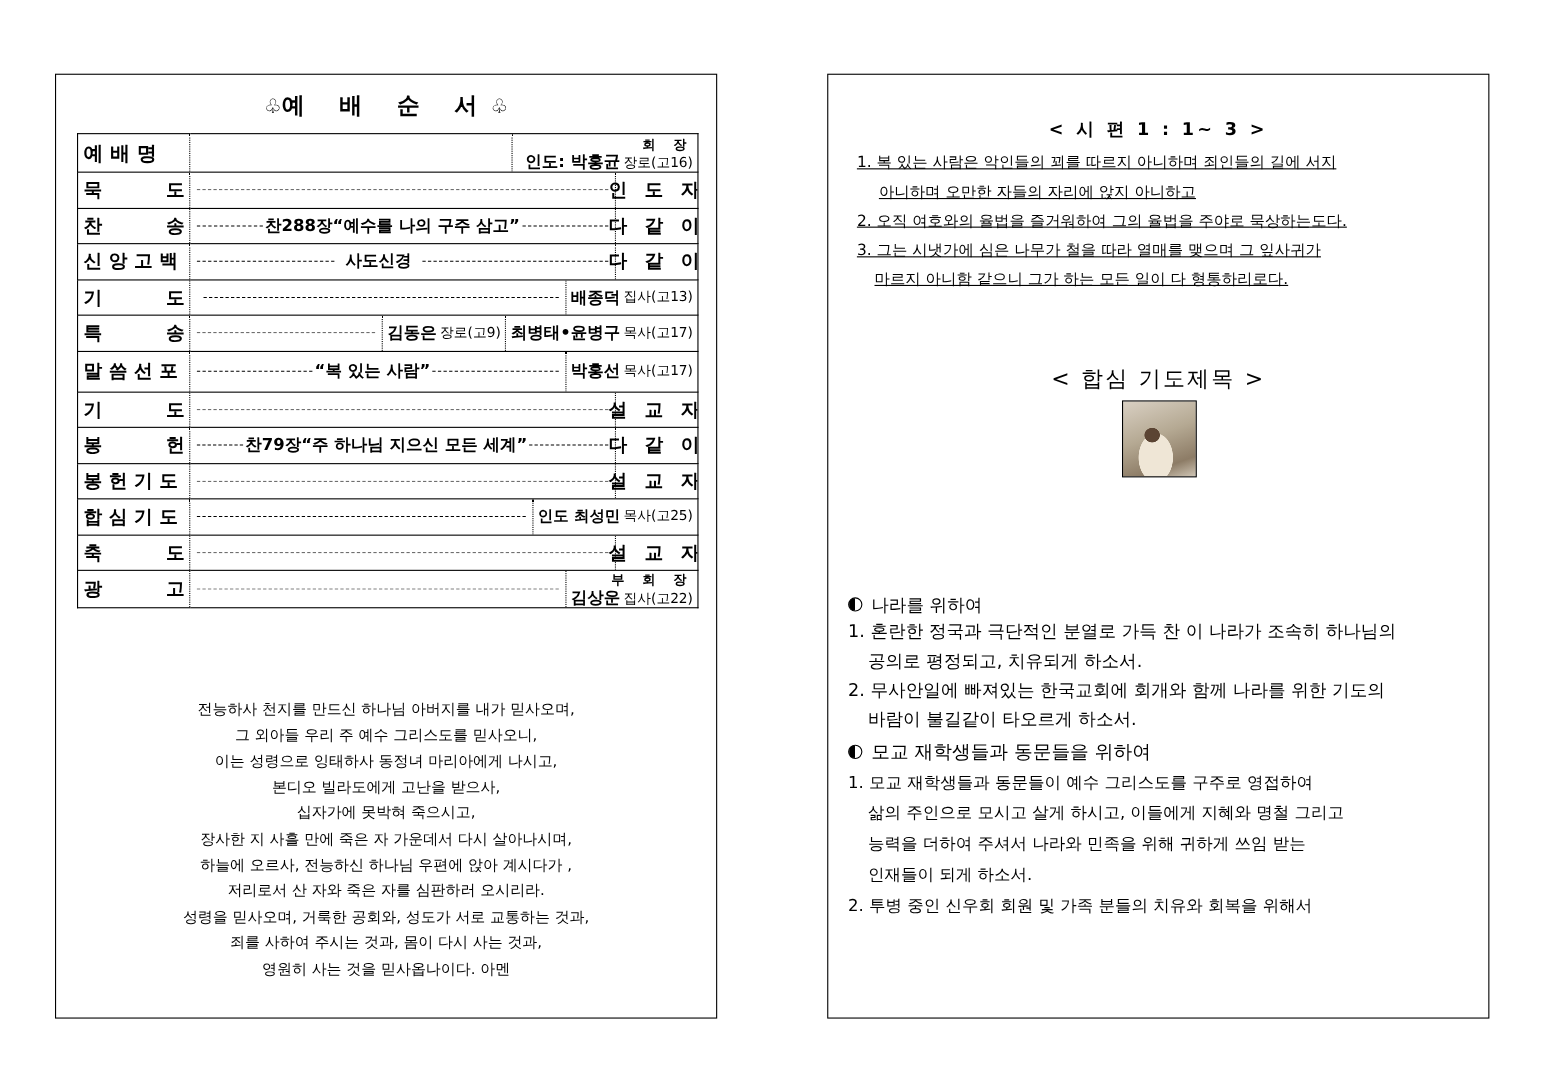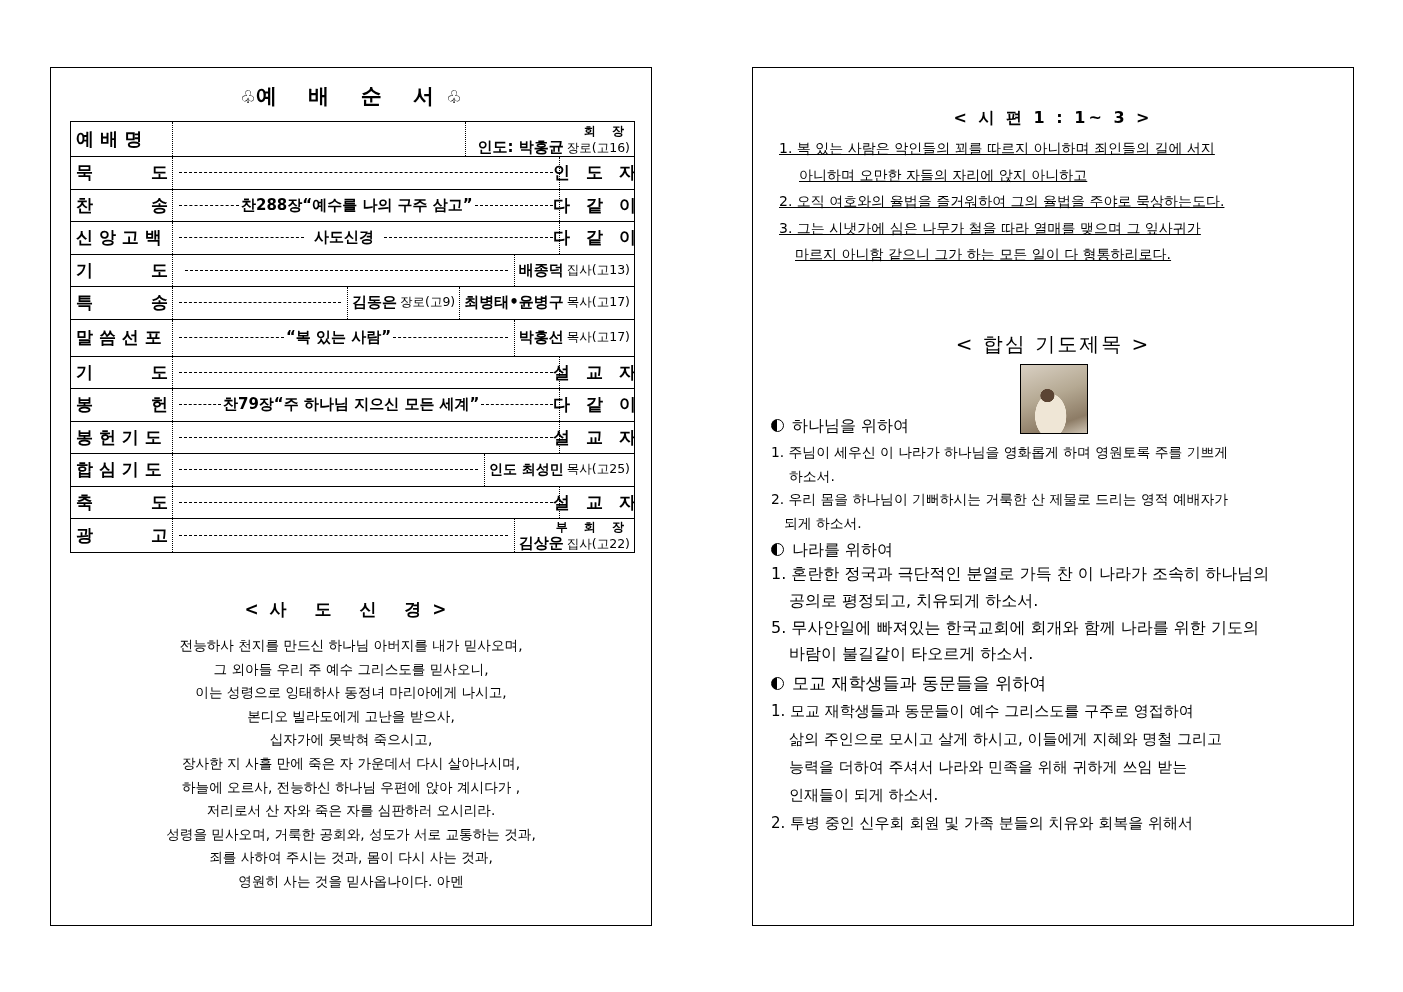--- a/index.html
+++ b/index.html
@@ -284,21 +284,20 @@
                   <span class="top">부 회 장</span>
                   <span><span class="nm">김상운</span><span class="small">집사(고22)</span></span>
                 </div>
               </div>
       </div>
           </td>
     </tr>
   </tbody>
     </table>
 
-  <div class="title" id="creed-title">&lt;사 도 신 경&gt;</div>
   <div id="creed-body">
     <div>전능하사 천지를 만드신 하나님 아버지를 내가 믿사오며,</div>
     <div>그 외아들 우리 주 예수 그리스도를 믿사오니,</div>
     <div>이는 성령으로 잉태하사 동정녀 마리아에게 나시고,</div>
     <div>본디오 빌라도에게 고난을 받으사,</div>
     <div>십자가에 못박혀 죽으시고,</div>
     <div>장사한 지 사흘 만에 죽은 자 가운데서 다시 살아나시며,</div>
     <div>하늘에 오르사, 전능하신 하나님 우편에 앉아 계시다가 ,</div>
     <div>저리로서 산 자와 죽은 자를 심판하러 오시리라.</div>
     <div>성령을 믿사오며, 거룩한 공회와, 성도가 서로 교통하는 것과,</div>
@@ -313,36 +312,27 @@
     <div>1. 복 있는 사람은 악인들의 꾀를 따르지 아니하며 죄인들의 길에 서지</div>
     <div class="cont">아니하며 오만한 자들의 자리에 앉지 아니하고</div>
     <div>2. 오직 여호와의 율법을 즐거워하여 그의 율법을 주야로 묵상하는도다.</div>
     <div>3. 그는 시냇가에 심은 나무가 철을 따라 열매를 맺으며 그 잎사귀가</div>
     <div class="cont2">마르지 아니함 같으니 그가 하는 모든 일이 다 형통하리로다.</div>
   </div>
 
   <div class="title" id="prayer-title">&lt; 합심 기도제목 &gt;</div>
   <div id="jesus-img"></div>
 
-  <div class="sect" style="top:348px">
-    <div class="hd"><span class="circ"></span><span>하나님을 위하여</span></div>
-    <div class="it-s" style="margin-top:4px">
-      <div>1. 주님이 세우신 이 나라가 하나님을 영화롭게 하며 영원토록 주를 기쁘게</div>
-      <div class="ind">하소서.</div>
-      <div>2. 우리 몸을 하나님이 기뻐하시는 거룩한 산 제물로 드리는 영적 예배자가</div>
-      <div class="ind" style="padding-left:13px">되게 하소서.</div>
-    </div>
-  </div>
 
   <div class="sect" style="top:472px">
     <div class="hd"><span class="circ"></span><span>나라를 위하여</span></div>
     <div class="it-m">
       <div>1. 혼란한 정국과 극단적인 분열로 가득 찬 이 나라가 조속히 하나님의</div>
       <div class="ind">공의로 평정되고, 치유되게 하소서.</div>
-      <div>5. 무사안일에 빠져있는 한국교회에 회개와 함께 나라를 위한 기도의</div>
+      <div>2. 무사안일에 빠져있는 한국교회에 회개와 함께 나라를 위한 기도의</div>
       <div class="ind">바람이 불길같이 타오르게 하소서.</div>
     </div>
   </div>
 
   <div class="sect" style="top:604px">
     <div class="hd" style="font-size:17px"><span class="circ"></span><span>모교 재학생들과 동문들을 위하여</span></div>
     <div class="it-l" style="margin-top:2px">
       <div>1. 모교 재학생들과 동문들이 예수 그리스도를 구주로 영접하여</div>
       <div class="ind">삶의 주인으로 모시고 살게 하시고, 이들에게 지혜와 명철 그리고</div>
       <div class="ind">능력을 더하여 주셔서 나라와 민족을 위해 귀하게 쓰임 받는</div>

